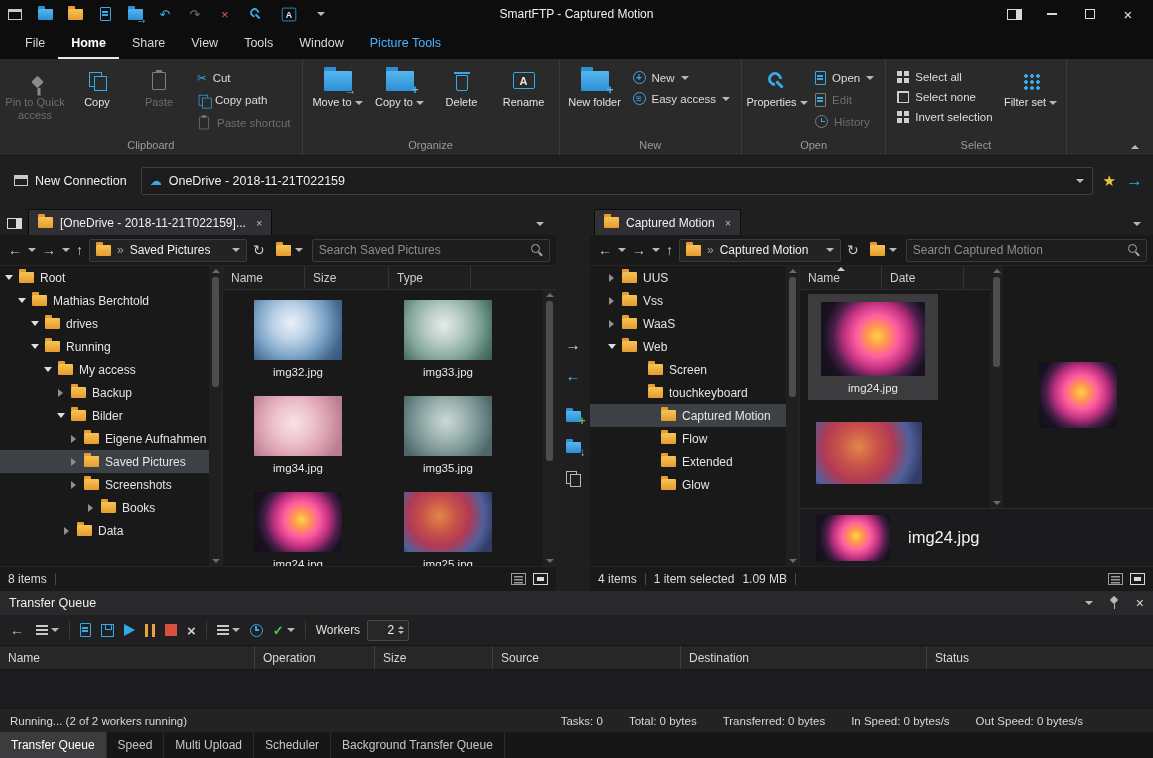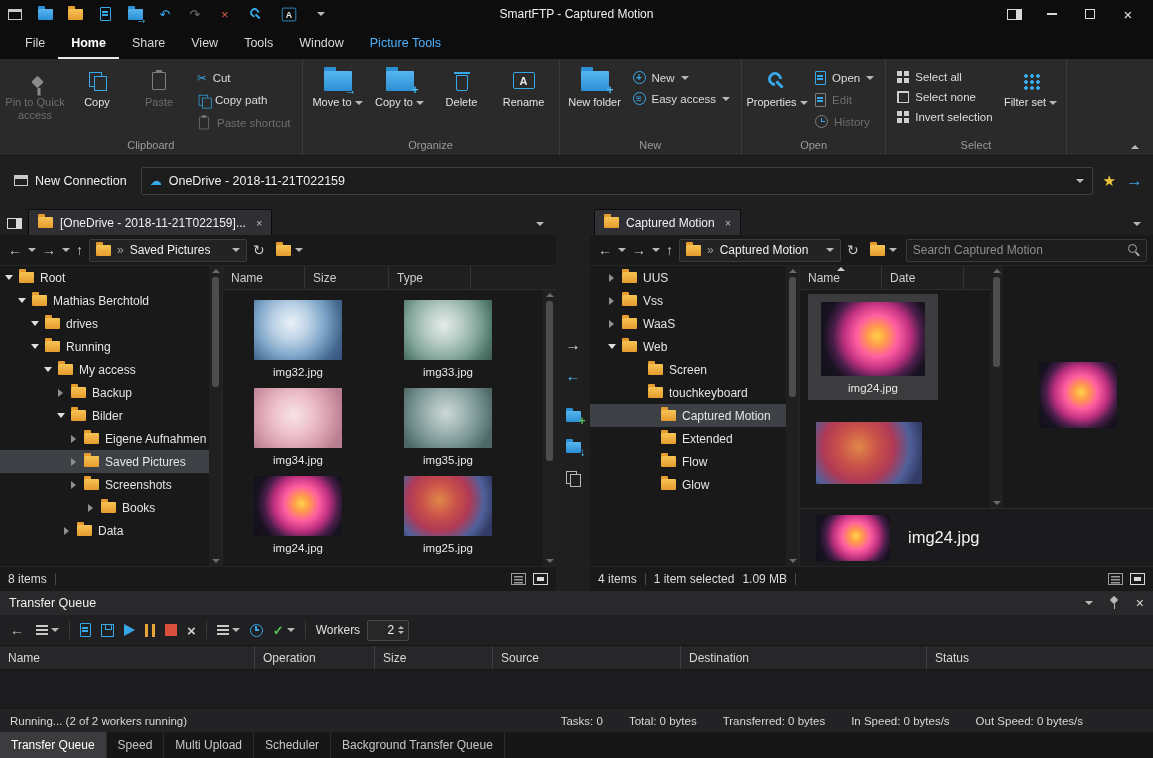--- a/index.html
+++ b/index.html
@@ -147,21 +147,21 @@
   .pane.right .tree{width:196px}
   .titem{height:23px;display:flex;align-items:center;gap:6px;font-size:12px;color:#e4e4e4;flex:none}
   .titem .sp{width:9px;flex:none;display:flex;justify-content:center}
   .titem.sel{background:#3d4145}
   .vscroll{width:13px;background:#202020;display:flex;flex-direction:column;align-items:center;padding:3px 0;gap:2px;flex:none}
   .vthumb{width:7px;background:#4d4d50;border-radius:3px}
   .filearea{flex:1;display:flex;flex-direction:column;overflow:hidden;border-left:1px solid #262626}
   .colhdr{height:24px;display:flex;align-items:center;background:#1f1f1f;border-bottom:1px solid #2c2c2c;flex:none}
   .col{height:100%;display:flex;align-items:center;padding:0 8px;font-size:12px;color:#cfcfcf;border-right:1px solid #333;position:relative}
   .sortup{position:absolute;top:1px;left:50%;margin-left:-4px}
-  .fgrid{flex:1;display:grid;grid-template-columns:150px 150px;justify-items:center;align-content:start;padding-top:10px;row-gap:10px;overflow:hidden}
+  .fgrid{flex:1;display:grid;grid-template-columns:150px 150px;justify-items:center;align-content:start;padding-top:10px;row-gap:18px;overflow:hidden}
   .fitem{display:flex;flex-direction:column;align-items:center;gap:6px}
   .fthumb{width:88px;height:60px}
   .fname{font-size:11.5px;color:#e8e8e8}
   .fileregion{flex:1;display:flex;flex-direction:column;border-left:1px solid #262626}
   .fr-top{flex:1;display:flex;overflow:hidden}
   .listcol{width:190px;display:flex;flex-direction:column;overflow:hidden}
   .ritems{flex:1;overflow:hidden;padding:4px 0 0 8px}
   .rsel{width:130px;background:#3c3c3f;display:flex;flex-direction:column;align-items:center;padding:8px 0 6px 0;gap:6px}
   .rsel .fthumb{width:104px;height:74px}
   .rsecond{margin-top:22px;margin-left:8px;width:106px;height:62px}
@@ -453,20 +453,24 @@
         <div class="addr" style="width:158px">
           <span class="fldr"></span>
           <span class="crumb">»</span>
           <span class="alabel">Saved Pictures</span>
           <span style="margin-left:auto" class="caret-d"></span>
         </div>
         <span class="nav-a">↻</span>
         <div class="smallbtn">
           <span class="fldr"></span>
           <span class="caret-d"></span>
+        </div>
+        <div class="search" style="flex:1">
+          <input placeholder="Search Saved Pictures" style="">
+          <span class="ic-mag"></span>
         </div>
       </div>
       <div class="pcontent">
         <div class="tree">
           <div class="titem" style="padding-left:4px">
               <span class="sp">
                 <span class="exp-o"></span>
               </span>
               <span class="fldr"></span>
               <span>Root</span>
@@ -699,26 +703,26 @@
               <span>touchkeyboard</span>
             </div>
           <div class="titem sel" style="padding-left:56px">
               <span class="sp"></span>
               <span class="fldr"></span>
               <span>Captured Motion</span>
             </div>
           <div class="titem" style="padding-left:56px">
               <span class="sp"></span>
               <span class="fldr"></span>
-              <span>Extended</span>
+              <span>Flow</span>
             </div>
           <div class="titem" style="padding-left:56px">
               <span class="sp"></span>
               <span class="fldr"></span>
-              <span>Flow</span>
+              <span>Extended</span>
             </div>
           <div class="titem" style="padding-left:56px">
               <span class="sp"></span>
               <span class="fldr"></span>
               <span>Glow</span>
             </div>
         </div>
         <div class="vscroll">
           <span class="caret-u" style="border-bottom-color:#6a6a6a"></span>
           <span class="vthumb" style="height:120px;margin-top:2px"></span>

